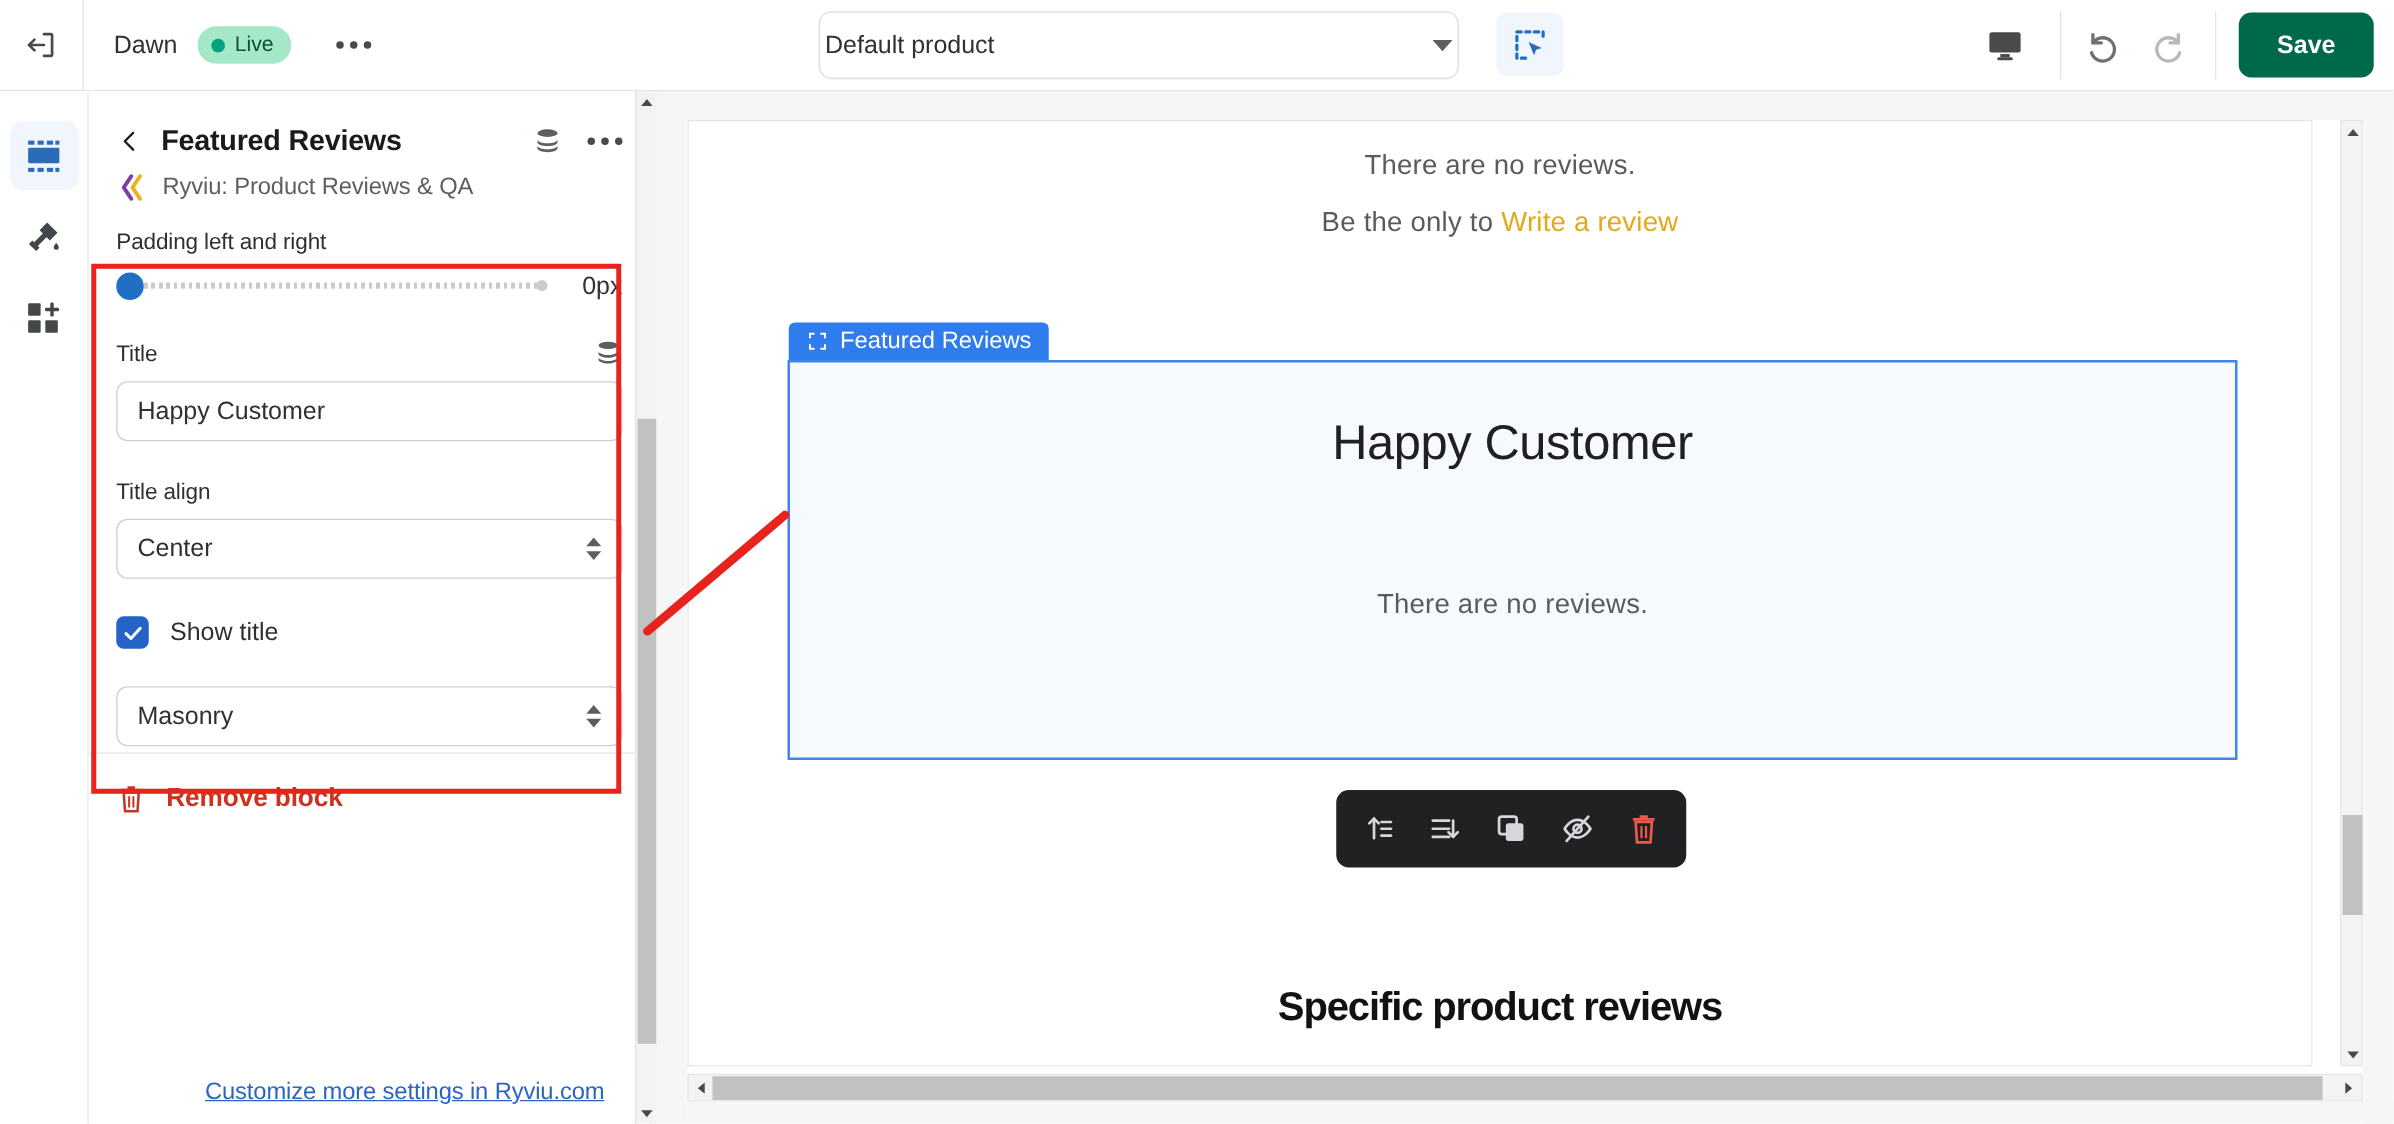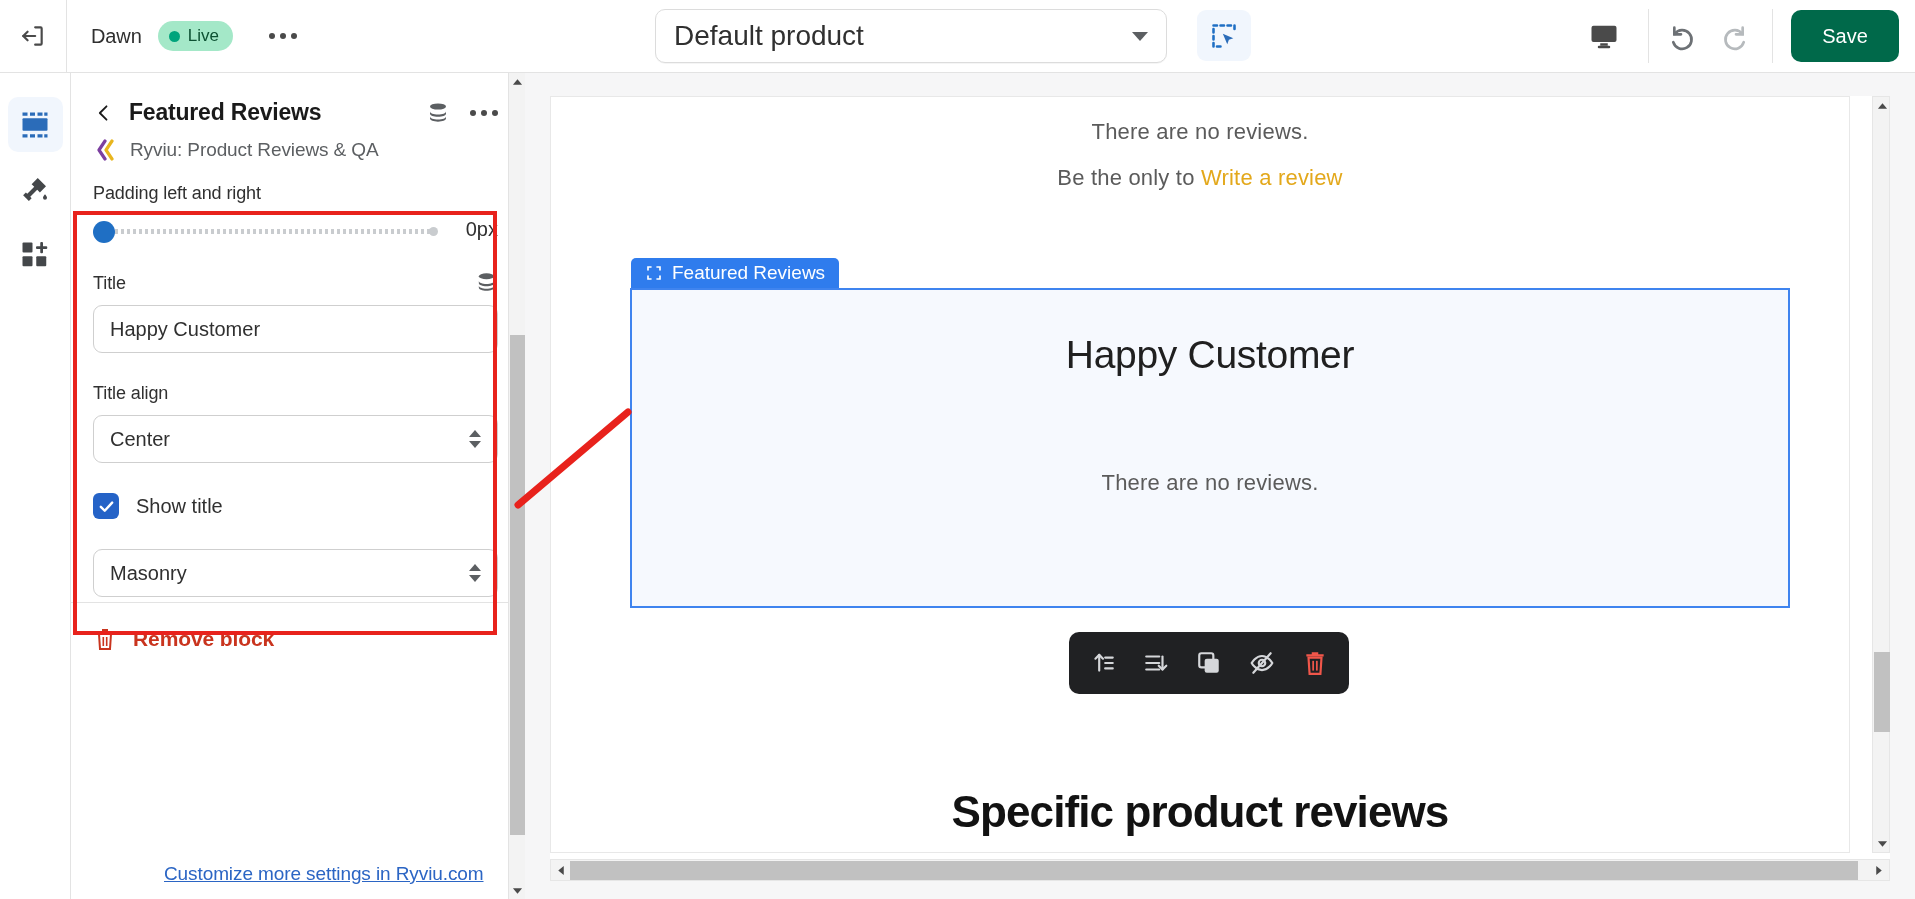--- a/index.html
+++ b/index.html
@@ -35,22 +35,22 @@
   .live-dot { width: 11px; height: 11px; border-radius: 50%; background: #00a47c; }
   .topbar-more {
     margin-left: 30px; width: 40px; height: 36px; border-radius: 8px;
     display: flex; align-items: center; justify-content: center; gap: 5px; cursor: pointer;
   }
   .topbar-more i { width: 6px; height: 6px; border-radius: 50%; background: #4a4a4a; display:block; }
 
   .product-select {
     position: absolute; left: 655px; top: 9px; width: 512px; height: 54px;
     background: #fff; border: 1px solid #dcdcdc; border-radius: 10px;
-    display: flex; align-items: center; padding: 0 18px;
-    font-size: 28px; color: #303030; cursor: pointer;
+    display: flex; align-items: center; padding: 0 4px;
+    font-size: 20px; color: #303030; cursor: pointer;
     box-shadow: 0 1px 0 rgba(0,0,0,0.04);
   }
   .product-select .caret {
     margin-left: auto;
     width: 0; height: 0; border-left: 8px solid transparent; border-right: 8px solid transparent;
     border-top: 9px solid #5c5f62;
   }
 
   .inspect-btn {
     position: absolute; left: 1197px; top: 10px; width: 54px; height: 51px;
@@ -63,21 +63,21 @@
     display: flex; align-items: center; justify-content: center; cursor: pointer;
   }
   .tb-divider2 { position: absolute; left: 1648px; top: 9px; width: 1px; height: 54px; background: #e3e3e3; }
   .tb-divider3 { position: absolute; left: 1772px; top: 9px; width: 1px; height: 54px; background: #e3e3e3; }
   .undo-btn { position: absolute; left: 1657px; top: 13px; width: 47px; height: 47px; display:flex;align-items:center;justify-content:center;cursor:pointer; }
   .redo-btn { position: absolute; left: 1712px; top: 13px; width: 47px; height: 47px; display:flex;align-items:center;justify-content:center;cursor:pointer; }
 
   .save-btn {
     position: absolute; left: 1791px; top: 10px; width: 108px; height: 52px;
     background: #00694a; color: #ffffff; border: none; border-radius: 10px;
-    font-size: 20px; font-family: "Liberation Sans", sans-serif; font-weight: normal;
+    font-size: 20px; font-family: "Liberation Sans", sans-serif; font-weight: bold;
     cursor: pointer;
   }
 
   
   .rail {
     position: absolute; left: 0; top: 73px; width: 71px; height: 826px;
     background: #fff; border-right: 1px solid #e3e3e3;
   }
   .rail-item {
     width: 55px; height: 55px; margin: 0 auto; border-radius: 10px;
@@ -101,21 +101,21 @@
   .db-icon { cursor: pointer; display:flex; }
   .panel-more { display: flex; align-items: center; gap: 5px; cursor: pointer; }
   .panel-more i { width: 6px; height: 6px; border-radius: 50%; background: #4a4a4a; display: block; }
 
   .app-row { display: flex; align-items: center; gap: 13px; padding: 13px 22px 0 26px; }
   .app-name { font-size: 19px; color: #5c5f62; letter-spacing: -0.1px; }
 
   .settings-wrap { padding: 0 22px; margin-top: 22px; position: relative; }
   .field-label { font-size: 18px; color: #303030; letter-spacing: -0.1px; }
 
-  .slider-row { display: flex; align-items: flex-end; margin-top: 14px; gap: 14px; }
+  .slider-row { display: flex; align-items: flex-start; margin-top: 14px; gap: 14px; }
   .slider-track-wrap { position: relative; flex: 1; height: 20px; display: flex; align-items: center; }
   .slider-track {
     position: absolute; left: 16px; right: 14px; height: 5px; top: 8px;
     background-image: repeating-linear-gradient(to right, #c9cccf 0 3px, transparent 3px 6px);
   }
   .slider-track-end { position:absolute; right: 6px; top: 6px; width: 9px; height: 9px; border-radius: 50%; background: #c9cccf; }
   .slider-knob {
     position: absolute; left: 0; top: 0; width: 22px; height: 22px; border-radius: 50%;
     background: #1f6fc4; cursor: pointer; z-index: 2;
   }
@@ -197,21 +197,21 @@
   .fb-title { text-align: center; font-size: 39px; color: #202020; padding-top: 43px; font-weight: normal; letter-spacing: -0.3px; }
   .fb-norev { text-align: center; font-size: 22px; color: #5b5b5b; margin-top: 93px; letter-spacing: 0.2px; }
 
   .float-toolbar {
     position: absolute; left: 1069px; top: 632px; width: 280px; height: 62px;
     background: #202123; border-radius: 10px; z-index: 5;
     display: flex; align-items: center; justify-content: space-around; padding: 0 8px;
   }
   .ft-btn { width: 44px; height: 44px; display:flex;align-items:center;justify-content:center;border-radius:7px;cursor:pointer; }
 
-  .sec-title { position: absolute; left: 0; right: 0; top: 690px; text-align: center; font-size: 44px; font-weight: bold; color: #121212; letter-spacing: -0.9px; }
+  .sec-title { position: absolute; left: 0; right: 0; top: 690px; text-align: center; font-size: 32px; font-weight: bold; color: #121212; letter-spacing: -0.9px; }
 
   
   .prev-vsb {
     position: absolute; left: 1872px; top: 96px; width: 18px; height: 757px;
     background: #f3f3f3; border: 1px solid #e6e6e6;
   }
   .prev-vsb-thumb { position: absolute; left: 1px; top: 555px; width: 16px; height: 80px; background: #c1c1c1; cursor:pointer; }
   .prev-hsb {
     position: absolute; left: 550px; top: 859px; width: 1340px; height: 22px;
     background: #f3f3f3; border: 1px solid #e6e6e6;

